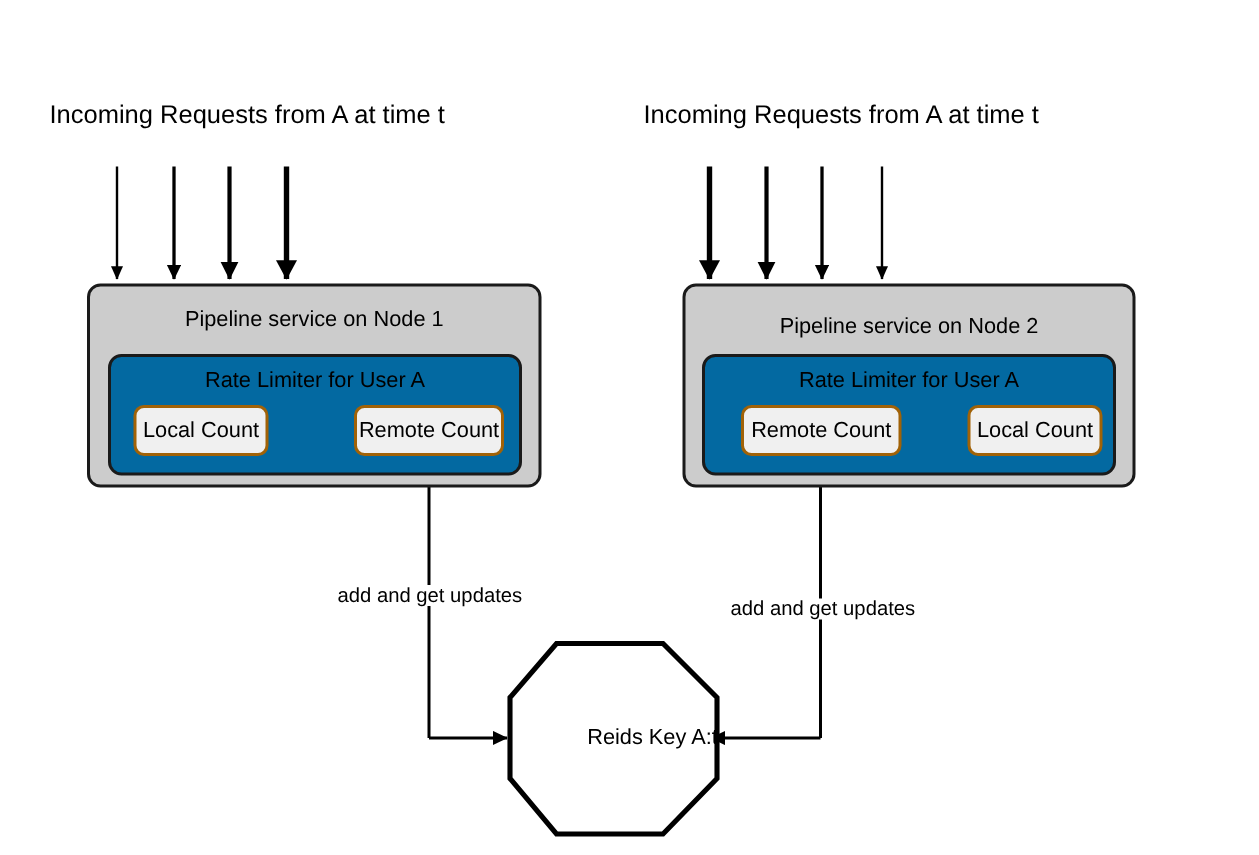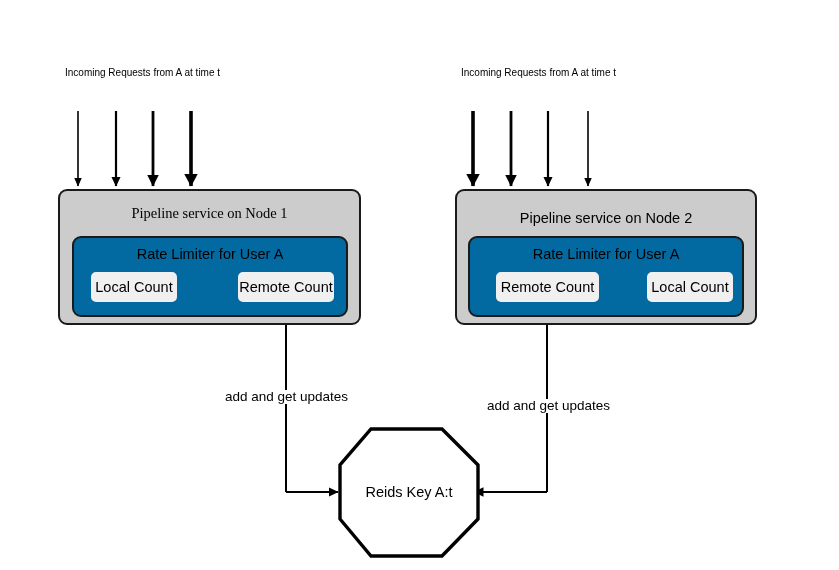--- a/index.html
+++ b/index.html
@@ -37,34 +37,33 @@
     position: absolute;
     box-sizing: border-box;
     background: #0369a1;
     border: 2px solid #1a1a1a;
     border-radius: 9px;
   }
   .count-box {
     position: absolute;
     box-sizing: border-box;
     background: #f0f0f0;
-    border: 2px solid #0369a1;
+    border: 2px solid #a16207;
     border-radius: 7px;
     display: flex;
     align-items: center;
     justify-content: center;
     font-size: 14.5px;
     white-space: nowrap;
   }
   .caption {
     position: absolute;
-    font-size: 10px;
+    font-size: 17px;
     white-space: nowrap;
     line-height: 1;
-    margin-left: 32px;
   }
   .box-title {
     position: absolute;
     width: 100%;
     text-align: center;
     font-size: 14.5px;
     white-space: nowrap;
     line-height: 1;
   }
   .edge-label {
@@ -128,21 +127,21 @@
     <path d="M547,492 L474,492" fill="none" stroke="#000000" stroke-width="2" marker-end="url(#ah-med)"></path>
 
     <polygon points="371,429 442,429 478,465 478,519 442,556 371,556 340,519 340,465" fill="#ffffff" stroke="#000000" stroke-width="3.4" stroke-linejoin="miter"></polygon>
   </svg>
 
   <div class="caption" style="left:33px; top:68px;">Incoming Requests from A at time t</div>
 
   <div class="caption" style="left:429px; top:68px;">Incoming Requests from A at time t</div>
 
   <div class="node-box" style="left:58px; top:189px; width:303px; height:136px;">
-    <div class="box-title" style="top:15px;font-family:Liberation Serif, serif;">Pipeline service on Node 1</div>
+    <div class="box-title" style="top:15px;">Pipeline service on Node 1</div>
   </div>
 
   <div class="limiter-box" style="left:72px; top:236px; width:276px; height:81px;">
     <div class="box-title" style="top:9px;">Rate Limiter for User A</div>
   </div>
 
   <div class="count-box" style="left:89px; top:270px; width:90px; height:34px;">Local Count</div>
 
   <div class="count-box" style="left:236px; top:270px; width:100px; height:34px;">Remote Count</div>
 
@@ -155,15 +154,15 @@
   </div>
 
   <div class="count-box" style="left:494px; top:270px; width:107px; height:34px;">Remote Count</div>
 
   <div class="count-box" style="left:645px; top:270px; width:90px; height:34px;">Local Count</div>
 
   <div class="edge-label" style="left:222px; top:390px;">add and get updates</div>
 
   <div class="edge-label" style="left:484px; top:399px;">add and get updates</div>
 
-  <div class="octagon-label" style="left:340px; top:485px; width:138px; text-align:center;">Reids Key A:t</div>
+  <div class="octagon-label" style="left:340px; top:485px; width:138px; text-align:center;padding-left:26px;">Reids Key A:t</div>
 
 </div>
 
 </body></html>

